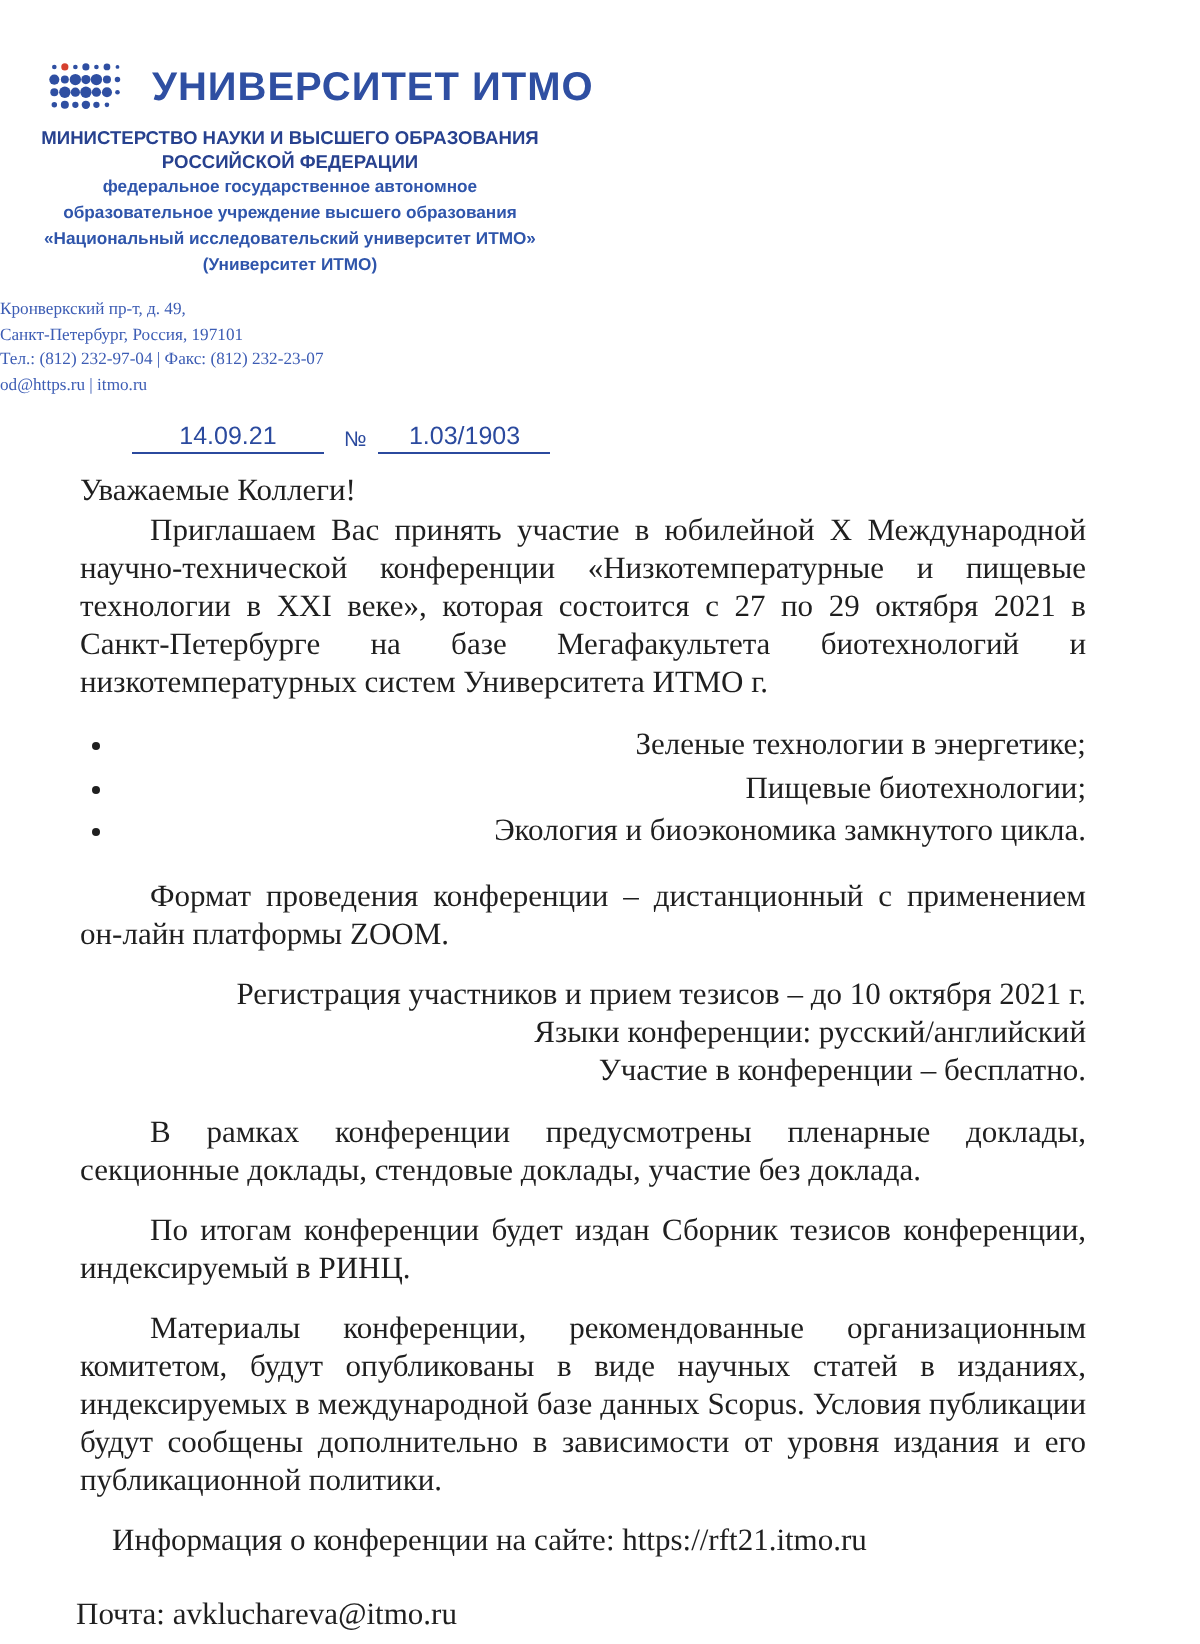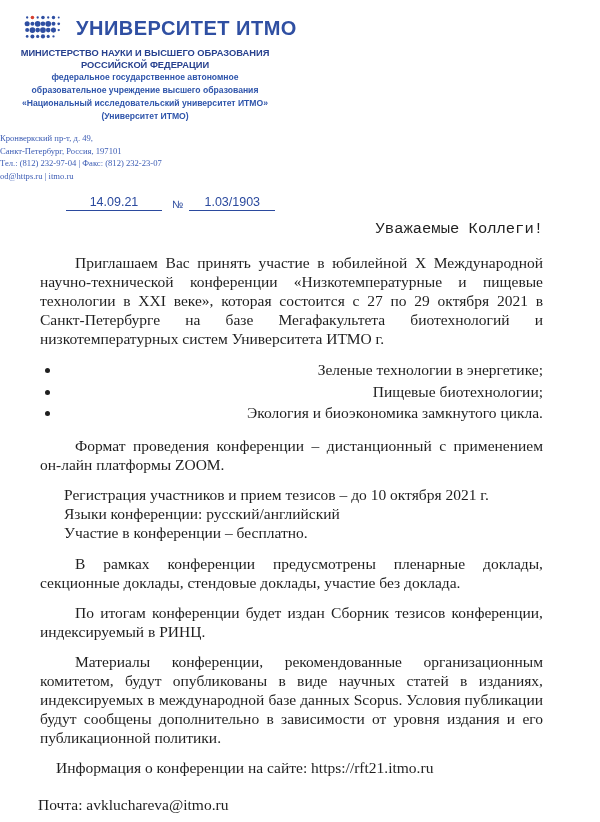--- a/index.html
+++ b/index.html
@@ -10,21 +10,21 @@
     --addr-blue:#3c5cb4;
     --date-blue:#2b4a9e;
     --ink:#1f1f1f;
     --sig-blue:#3a4d9f;
   }
   html,body{margin:0;padding:0;}
   body{
     width:600px;height:822px;background:#ffffff;overflow:hidden;
     font-family:"Liberation Serif",serif;color:var(--ink);
   }
-  .page{width:600px;height:731px;position:relative;box-sizing:border-box;padding-top:12px;}
+  .page{width:600px;height:731px;position:relative;box-sizing:border-box;padding-top:28px;}
 
   
   .header-col{width:290px;}
   .logo-row{display:flex;align-items:center;margin-left:24px;height:32px;}
   .logo-dots{width:40px;height:28px;flex:0 0 auto;}
   .brand-text{
     margin-left:12px;font-family:"Liberation Sans",sans-serif;font-weight:700;
     font-size:20px;letter-spacing:.5px;color:var(--logo-blue);white-space:nowrap;
   }
   .ministry{
@@ -43,27 +43,27 @@
     margin:13px 0 0 66px;display:flex;align-items:flex-end;
     font-family:"Liberation Sans",sans-serif;font-size:12.5px;color:var(--date-blue);
   }
   .u-cell{border-bottom:1px solid var(--date-blue);text-align:center;padding-bottom:1px;}
   .date-cell{width:96px;}
   .num-sign{margin:0 6px 1px 10px;font-size:10.5px;}
   .num-cell{width:86px;}
 
   
   .letter-body{margin:9px 57px 0 40px;font-size:15.5px;line-height:19px;}
-  .salutation{text-align:right;margin:0 0 14px 0;font-family:Liberation Mono, monospace;}
+  .salutation{text-align:left;margin:0 0 1px 0;}
   .para{text-align:justify;text-indent:35px;margin:0 0 11px 0;}
   .line-ind-sm{text-indent:24px;margin:0;}
   .sections-label{text-indent:32px;margin:0 0 2px 0;}
   ul.sections{margin:0 0 12px 0;padding-left:21px;list-style:disc;text-align:right;}
   ul.sections li{line-height:21.5px;padding-left:2px;}
-  .info-block{margin:0 0 12px 0;}
+  .info-block{margin:0 0 12px 0;text-align:right;}
   .website-line{text-indent:16px;margin:0 0 13px 0;}
   .contact-line{margin:0 0 11px -2px;line-height:29px;}
 </style>
 </head>
 <body>
 
 <div class="page">
 
   <div class="header-col">
     <div class="logo-row">

